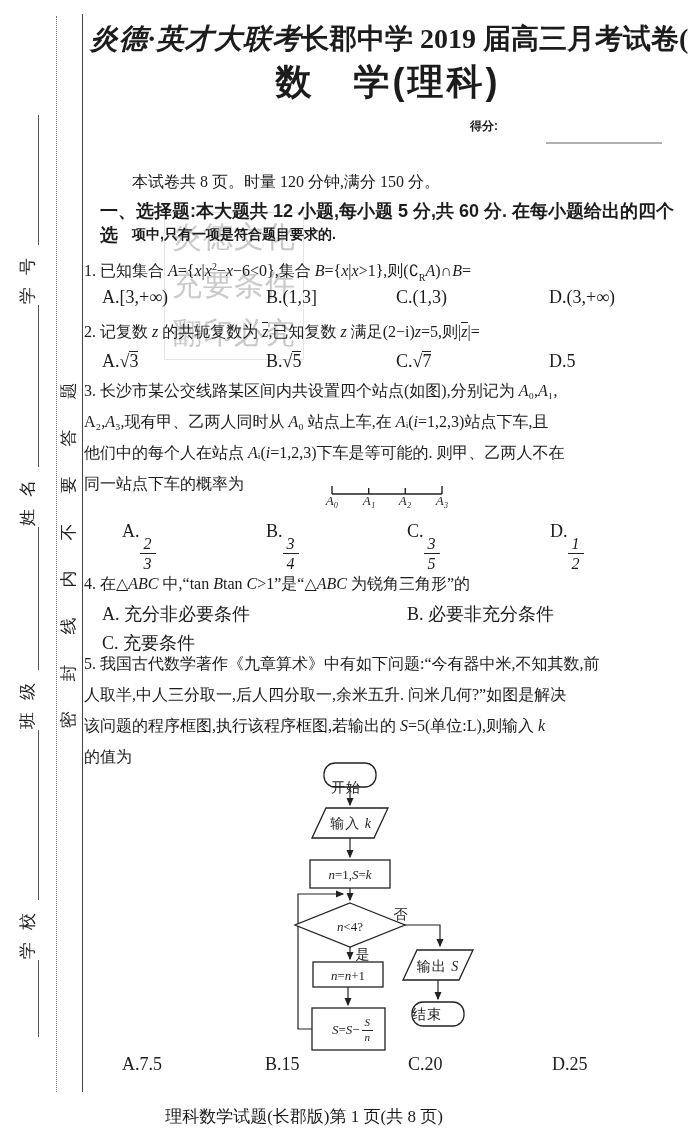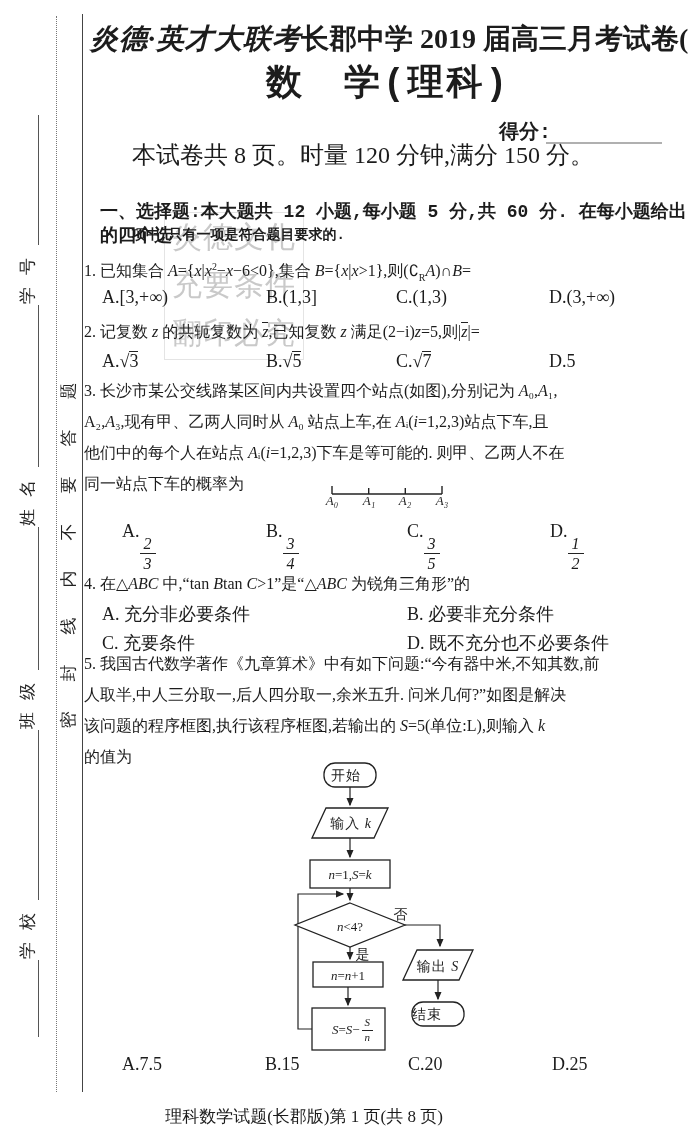--- a/index.html
+++ b/index.html
@@ -1,21 +1,21 @@
 <!DOCTYPE html>
 <html><head>
 <meta charset="utf-8">
 <style>
   html,body{margin:0;padding:0}
   body{
     position:relative;width:688px;height:1144px;background:#ffffff;overflow:hidden;
     font-family:"Liberation Serif","DejaVu Serif",serif;color:#1c1c1c;
   }
   .abs{position:absolute}
-  .hei{font-family:Liberation Mono, monospace;font-weight:700}
+  .hei{font-family:Liberation Sans, sans-serif;font-weight:700}
   i{font-family:"Liberation Serif","DejaVu Serif",serif;font-style:italic}
   sup{font-size:0.62em}
   sub{font-size:0.62em}
 
   
   .rule-field{left:38px;top:115px;height:922px;width:0;border-left:1px solid #555}
   .rule-dotted{left:56px;top:16px;height:1076px;width:0;border-left:1px dotted #777}
   .rule-border{left:82px;top:14px;height:1078px;width:0;border-left:1.5px solid #444}
   .rfield{
     width:60px;height:26px;line-height:26px;text-align:center;
@@ -30,23 +30,23 @@
   
   .watermark{
     left:164px;top:212px;width:138px;height:146px;border:1px solid #e4e4e4;
     text-align:center;color:#c9c9c9;font-size:30px;line-height:48px;letter-spacing:1px;z-index:0
   }
 
   
   .title{left:90px;top:20px;width:596px;text-align:center;font-size:28px;font-weight:700;white-space:nowrap}
   .title .brush{font-style:italic;letter-spacing:1px}
   .subject{left:90px;top:58px;width:596px;text-align:center;font-size:36px;letter-spacing:3px}
-  .score-label{left:499px;top:118px;font-size:20px}
+  .score-label{left:470px;top:118px;font-size:12px}
   .score-line{left:546px;top:118px;width:116px;height:24px;border-bottom:2px solid #b0b0b0}
-  .info{left:132px;top:139px;font-size:24px}
+  .info{left:132px;top:172px;font-size:16px}
 
   
   .sec1{left:100px;top:199px;font-size:18px}
   .sec2{left:132px;top:226px;font-size:14px}
   .stem{left:84px;font-size:16px;line-height:31px;white-space:nowrap}
   .optrow{left:100px;width:586px;height:24px;font-size:18px}
   .opt{position:absolute;white-space:nowrap;top:0}
   .ovl{display:inline-block;line-height:1;border-top:1.2px solid #222;padding-top:1px}
   .vin{display:inline-block;line-height:1.05;border-top:1.2px solid #222}
   .frac{display:inline-flex;flex-direction:column;align-items:center;vertical-align:-12px;
@@ -151,21 +151,20 @@
       </span></span>
 </div>
 
 <div class="abs stem" style="top:568px">4. 在△<i>ABC</i> 中,“tan <i>B</i>tan <i>C</i>&gt;1”是“△<i>ABC</i> 为锐角三角形”的</div>
 <div class="abs optrow" style="top:602px">
   <span class="opt" style="left:307px">B. 必要非充分条件</span>
   <span class="opt" style="left:2px">A. 充分非必要条件</span>
 </div>
 <div class="abs optrow" style="top:631px">
   <span class="opt" style="left:2px">C. 充要条件</span>
-  <span class="opt" style="left:307px">D. 既不充分也不必要条件</span>
 </div>
 
 <div class="abs stem" style="top:648px">5. 我国古代数学著作《九章算术》中有如下问题:“今有器中米,不知其数,前<br>人取半,中人三分取一,后人四分取一,余米五升. 问米几何?”如图是解决<br>该问题的程序框图,执行该程序框图,若输出的 <i>S</i>=5(单位:L),则输入 <i>k</i><br>的值为</div>
 
 <div class="abs flow">
   <svg width="190" height="295">
     <defs>
       <marker id="ah" markerWidth="8" markerHeight="8" refX="6" refY="3" orient="auto">
         <path d="M0,0 L7,3 L0,6 z" fill="#222"></path>
       </marker>
@@ -182,21 +181,21 @@
 
     <rect x="34" y="3" width="52" height="24" rx="11" fill="#fff" stroke="#222" stroke-width="1.3"></rect>
     <polygon points="22,78 36,48 98,48 84,78" fill="#fff" stroke="#222" stroke-width="1.3"></polygon>
     <rect x="20" y="100" width="80" height="28" fill="#fff" stroke="#222" stroke-width="1.3"></rect>
     <polygon points="60,143 115,165 60,187 5,165" fill="#fff" stroke="#222" stroke-width="1.3"></polygon>
     <rect x="23" y="202" width="70" height="25" fill="#fff" stroke="#222" stroke-width="1.3"></rect>
     <rect x="22" y="248" width="73" height="42" fill="#fff" stroke="#222" stroke-width="1.3"></rect>
     <polygon points="113,220 127,190 183,190 169,220" fill="#fff" stroke="#222" stroke-width="1.3"></polygon>
     <rect x="122" y="242" width="52" height="24" rx="11" fill="#fff" stroke="#222" stroke-width="1.3"></rect>
   </svg>
-  <div class="fl fl-cjk" style="left:34px;top:8px;width:44px">开始</div>
+  <div class="fl fl-cjk" style="left:34px;top:20px;width:44px">开始</div>
   <div class="fl fl-cjk" style="left:24px;top:56px;width:74px">输入 <i>k</i></div>
   <div class="fl" style="left:20px;top:107px;width:80px"><i>n</i>=1,<i>S</i>=<i>k</i></div>
   <div class="fl" style="left:5px;top:159px;width:110px"><i>n</i>&lt;4?</div>
   <div class="fl fl-cjk" style="left:98px;top:147px;width:26px">否</div>
   <div class="fl fl-cjk" style="left:60px;top:187px;width:26px">是</div>
   <div class="fl" style="left:23px;top:208px;width:70px"><i>n</i>=<i>n</i>+1</div>
   <div class="fl fl-upd" style="left:22px;top:252px;width:81px;height:36px">
     <span><i>S</i>=<i>S</i>−</span>
       <span class="ffrac">
         <span class="fnum">S</span>

